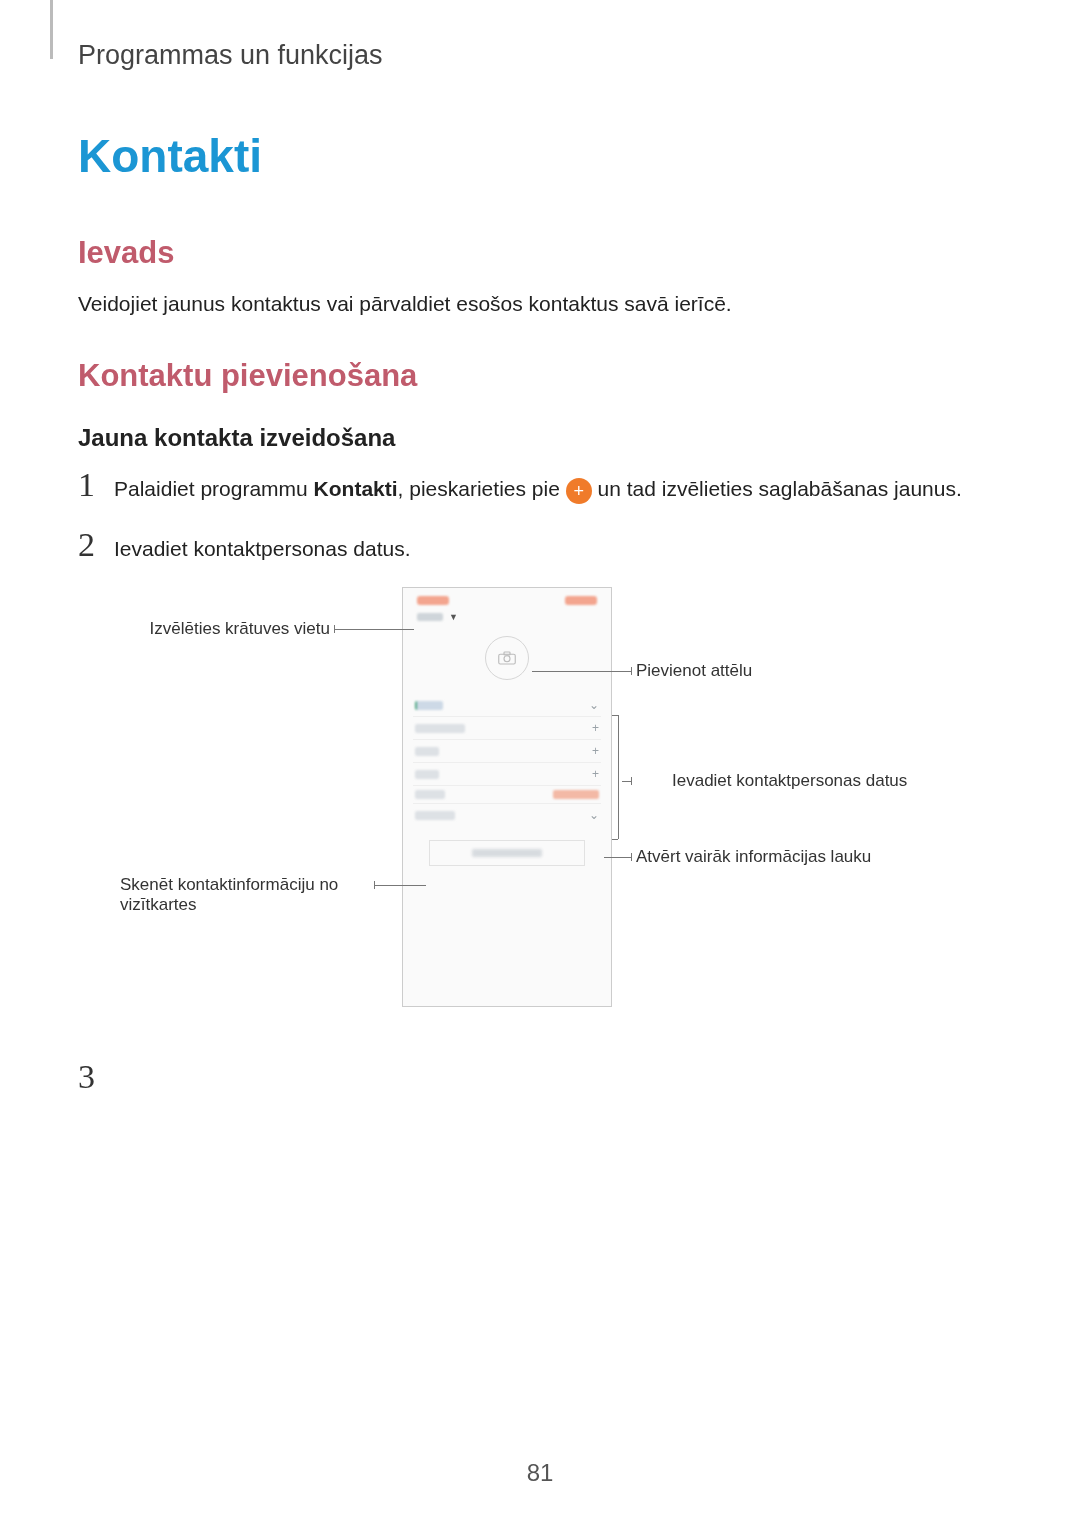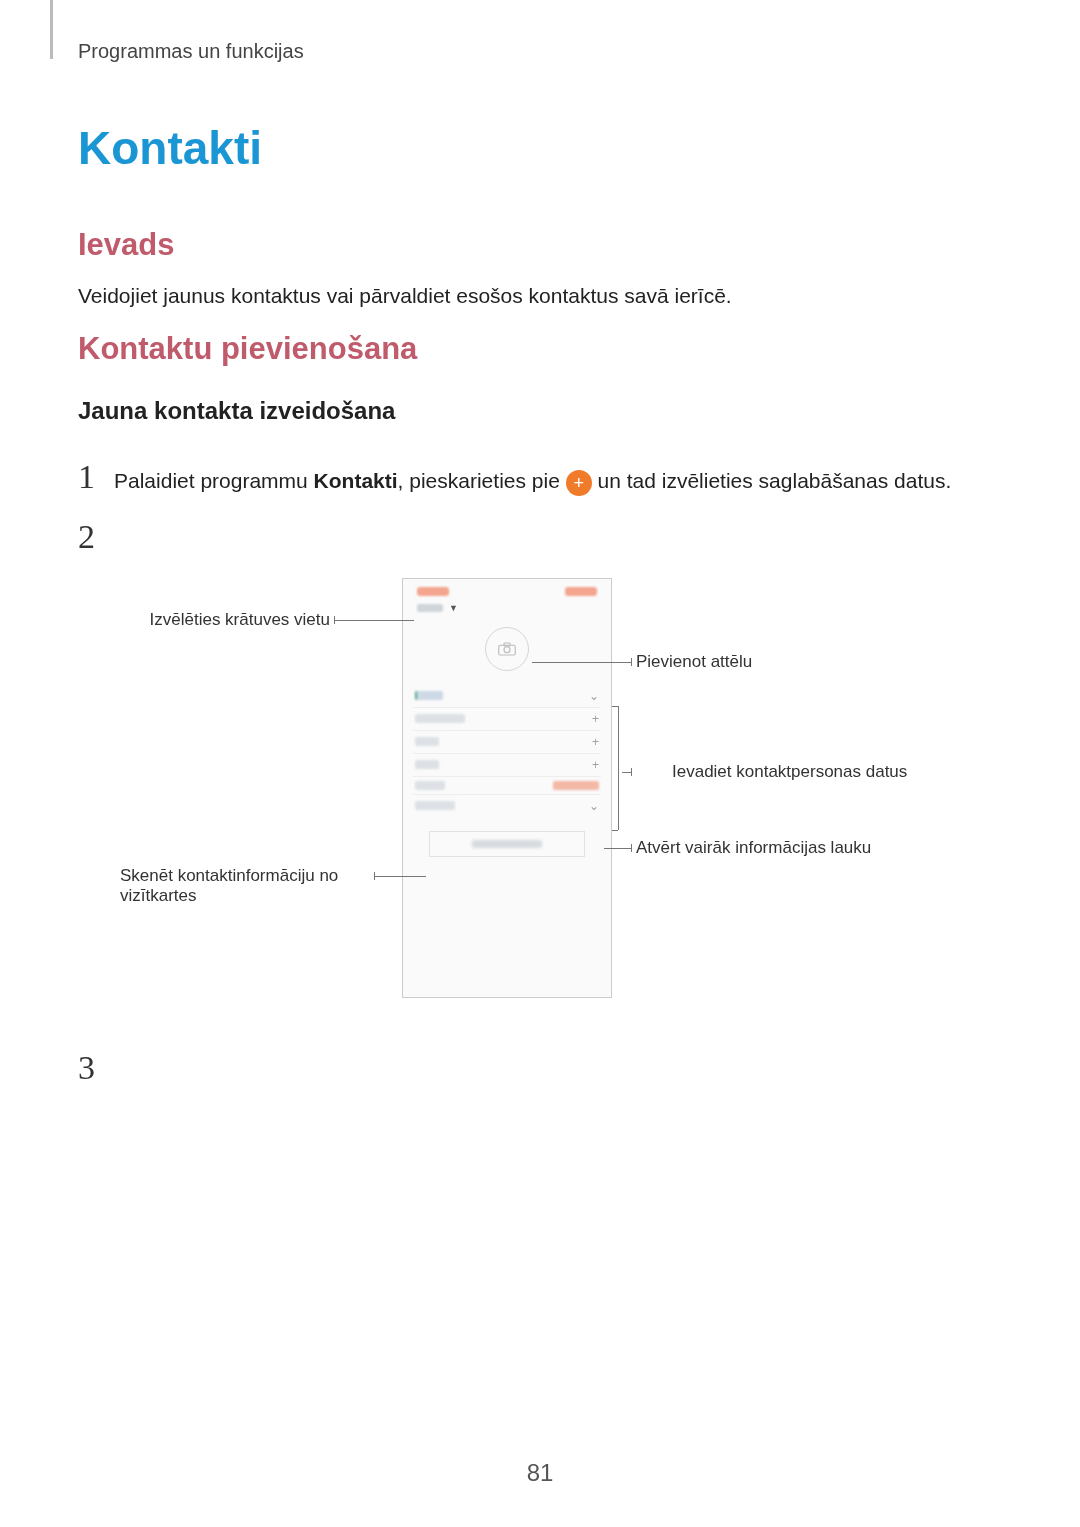--- a/index.html
+++ b/index.html
@@ -1,23 +1,23 @@
 <!DOCTYPE html>
 <html><head>
 <meta charset="utf-8">
 <style>
   * { box-sizing: border-box; margin: 0; padding: 0; }
   html, body { width: 1080px; height: 1527px; background: #fff; font-family: Arial, Helvetica, sans-serif; color: #222; }
   .page { position: relative; width: 1080px; height: 1527px; padding: 40px 78px 40px 78px; }
   .edge-mark { position: absolute; left: 50px; top: 0; width: 3px; height: 59px; background: #bbb; }
-  .header-chapter { font-size: 20px; color: #444; margin-top: 0px; margin-bottom: 58px; }
+  .header-chapter { font-size: 27px; color: #444; margin-top: 0px; margin-bottom: 58px; }
   .h1 { font-size: 46px; font-weight: 700; color: #1b96d4; margin-bottom: 52px; }
   .h2 { font-size: 31px; font-weight: 700; color: #c05b6c; margin-bottom: 18px; }
-  .p { font-size: 21px; color: #222; margin-bottom: 21px; line-height: 1.4; }
-  .h3 { font-size: 24px; font-weight: 700; color: #222; margin-top: 30px; margin-bottom: 35px; }
+  .p { font-size: 21px; color: #222; margin-bottom: 40px; line-height: 1.4; }
+  .h3 { font-size: 24px; font-weight: 700; color: #222; margin-top: 30px; margin-bottom: 16px; }
   .step { display: flex; align-items: flex-start; margin-bottom: 24px; }
   .step-num { font-size: 34px; color: #333; width: 36px; flex: 0 0 36px; line-height: 1; font-family: Georgia, serif; }
   .step-text { font-size: 21px; color: #222; line-height: 1.4; padding-top: 6px; }
   .bold { font-weight: 700; }
   .plus-icon-inline { display: inline-flex; vertical-align: middle; width: 26px; height: 26px; border-radius: 50%; background: #f07b2a; color: #fff; align-items: center; justify-content: center; font-size: 18px; line-height: 1; }
 
   .figure { position: relative; width: 840px; height: 445px; margin: 10px auto 28px auto; }
   .phone { position: absolute; left: 282px; top: 0; width: 210px; height: 420px; border: 1px solid #ccc; background: #fafafa; }
   .phone .topbar { display:flex; justify-content:space-between; padding: 8px 14px 4px 14px; }
   .phone .topbar .btn-blur { width: 32px; height: 9px; border-radius: 3px; filter: blur(1.2px); }
@@ -65,26 +65,27 @@
 
   <div class="h2">Ievads</div>
   <div class="p">Veidojiet jaunus kontaktus vai pārvaldiet esošos kontaktus savā ierīcē.</div>
 
   <div class="h2">Kontaktu pievienošana</div>
   <div class="h3">Jauna kontakta izveidošana</div>
 
   <div class="step">
     <div class="step-num">1</div>
     <div class="step-text">
-      <span>Palaidiet programmu </span><span class="bold">Kontakti</span><span>, pieskarieties pie </span><span class="plus-icon-inline">+</span><span> un tad izvēlieties saglabāšanas datus.</span>
+      <span>Palaidiet programmu </span><span class="bold">Kontakti</span><span>, pieskarieties pie </span><span class="plus-icon-inline">+</span><span> un tad izvēlieties saglabāšanas jaunus.</span>
     </div>
   </div>
 
   <div class="step">
     <div class="step-num">2</div>
+    <div class="step-text">Ievadiet kontaktpersonas datus.</div>
   </div>
 
   <div class="figure">
 
     <div class="phone">
       <div class="topbar">
         <div class="btn-blur cancel"></div>
         <div class="btn-blur save"></div>
       </div>
       <div class="storage">

